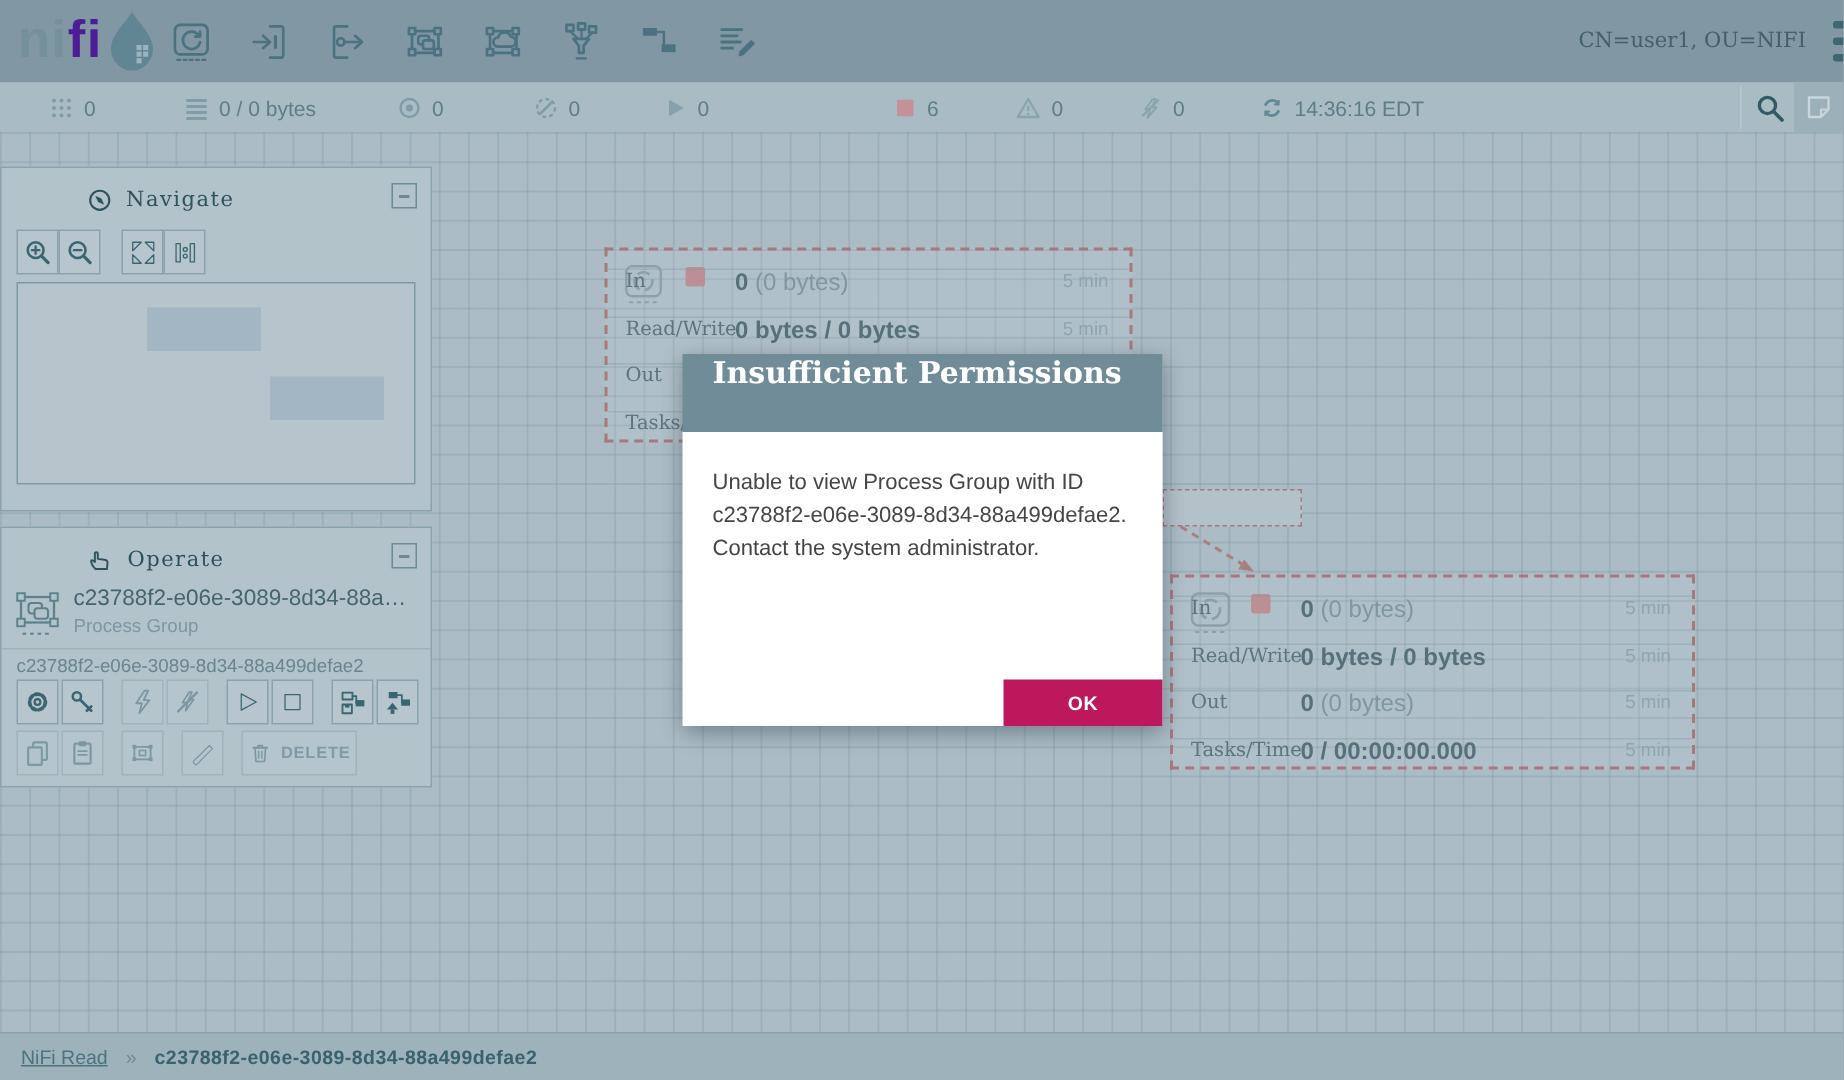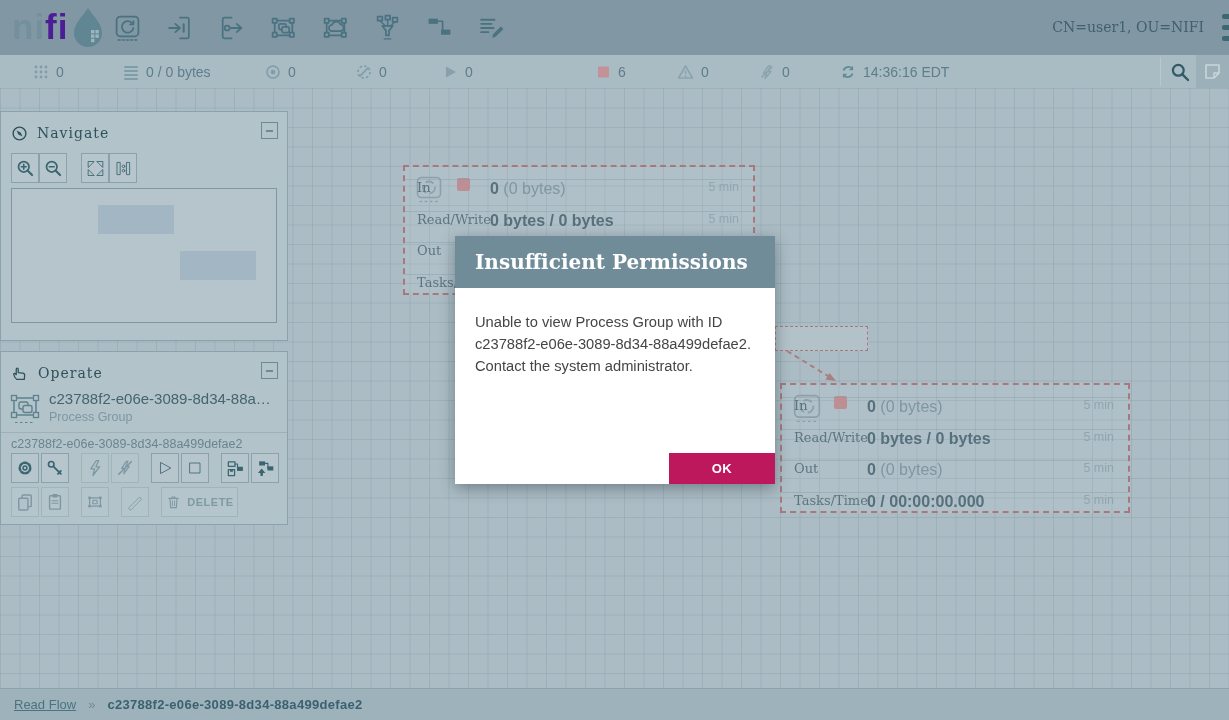--- a/index.html
+++ b/index.html
@@ -33,21 +33,21 @@
   
   #canvas{position:absolute;left:0;top:88px;width:1229px;height:600px;background:#abbcc4;
     background-image:linear-gradient(rgba(120,146,158,.28) 1px,transparent 1px),
                      linear-gradient(90deg,rgba(120,146,158,.28) 1px,transparent 1px);
     background-size:19.5px 19.5px;}
 
   
   .panel{position:absolute;left:0;width:288px;background:#b3c3ca;border:1px solid #8aa2ac;box-sizing:border-box;}
   #nav-panel{top:111px;height:230px;}
   #op-panel{top:351px;height:174px;}
-  .panel-header{position:relative;height:30px;display:flex;align-items:center;padding:6px 8px 0 10px;}
+  .panel-header{position:relative;height:30px;display:flex;align-items:center;padding:6px 8px 0 10px;margin-left:47px;}
   .panel-title{font-family:"DejaVu Serif",serif;font-size:14px;color:#2e525c;letter-spacing:1px;margin-left:9px;}
   .collapse-btn{position:absolute;right:9px;top:10px;width:15px;height:15px;border:1px solid #6d8b95;
                 display:flex;align-items:center;justify-content:center;cursor:pointer;}
   .collapse-btn i{display:block;width:7px;height:2px;background:#6d8b95;}
   .sq-btn{width:28px;height:30px;border:1px solid #8aa2ac;box-sizing:border-box;background:rgba(255,255,255,.06);
           display:flex;align-items:center;justify-content:center;cursor:pointer;}
   .sq-btn svg{stroke:#3a6571;fill:none;stroke-linecap:round;stroke-linejoin:round;}
   #nav-buttons{position:absolute;left:10px;top:41px;display:flex;}
   #nav-buttons .gap{width:14px;}
   #birdseye{position:absolute;left:10px;top:76px;width:266px;height:135px;border:1px solid #7f99a3;
@@ -78,21 +78,21 @@
   .stat-value{flex:1;font-size:16px;color:#56707c;font-weight:bold;white-space:nowrap;}
   .stat-extra{font-weight:normal;color:#7e97a1;}
   .stat-window{font-size:12.5px;color:#8fa6af;}
   #conn-label{position:absolute;left:775px;top:326px;width:93px;height:25px;border:1px dashed #a8797c;
               background:#b3c2c9;box-sizing:border-box;}
   #conn-arrow{position:absolute;left:770px;top:345px;}
 
   
   #dialog{position:absolute;left:455px;top:236px;width:320px;height:248px;z-index:30;
           box-shadow:0 4px 14px rgba(40,55,65,.45);}
-  #dialog-header{height:52px;background:#708c99;display:flex;align-items:center;padding-left:20px;}
+  #dialog-header{height:52px;background:#708c99;display:flex;align-items:flex-start;padding-left:20px;}
   #dialog-title{font-family:"DejaVu Serif",serif;font-weight:bold;font-size:20px;color:#ffffff;}
   #dialog-body{position:relative;height:196px;background:#ffffff;box-sizing:border-box;padding:24px 20px;}
   #dialog-msg{font-size:14.7px;line-height:1.48;color:#454545;width:292px;}
   #dialog-ok{position:absolute;right:0;bottom:0;width:106px;height:31px;background:#be185d;border:none;
              color:#fff;font-weight:bold;font-size:13px;letter-spacing:.5px;cursor:pointer;
              font-family:"Liberation Sans",sans-serif;}
 
   
   #breadcrumb{position:absolute;left:0;top:688px;width:1229px;height:32px;background:#9db2bb;
               border-top:1px solid #8ba1ab;display:flex;align-items:center;padding-left:14px;box-sizing:border-box;}
@@ -553,18 +553,18 @@
     <div id="dialog-header">
       <span id="dialog-title">Insufficient Permissions</span>
     </div>
     <div id="dialog-body">
       <div id="dialog-msg">Unable to view Process Group with ID c23788f2-e06e-3089-8d34-88a499defae2. Contact the system administrator.</div>
       <button id="dialog-ok">OK</button>
     </div>
   </div>
 
   <footer id="breadcrumb">
-    <span id="bc-root">Read Flow</span>
+    <span id="bc-root">NiFi Read</span>
     <span id="bc-sep">»</span>
     <span id="bc-current">c23788f2-e06e-3089-8d34-88a499defae2</span>
   </footer>
 
 </div>
 
 </body></html>

